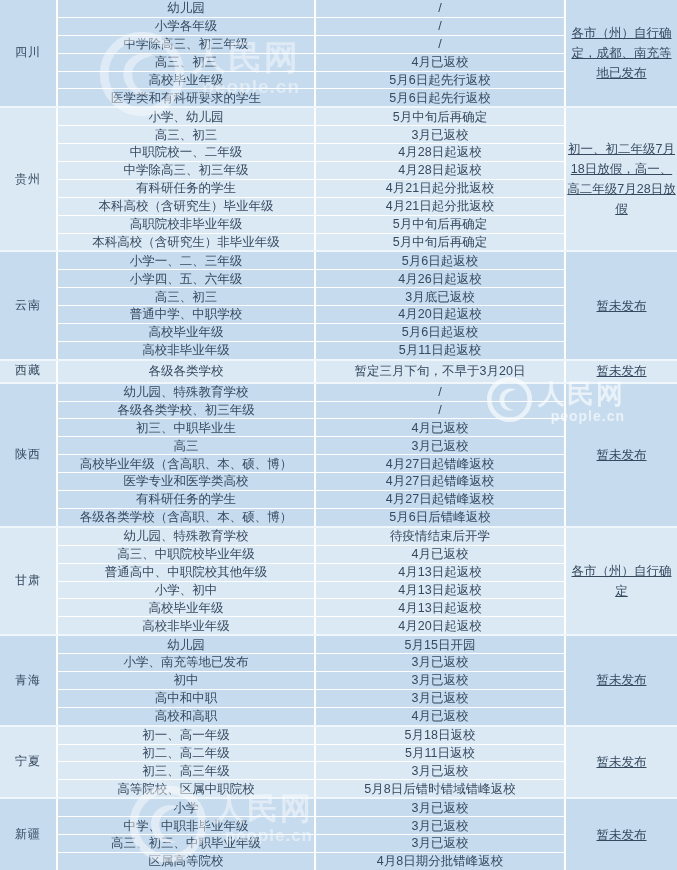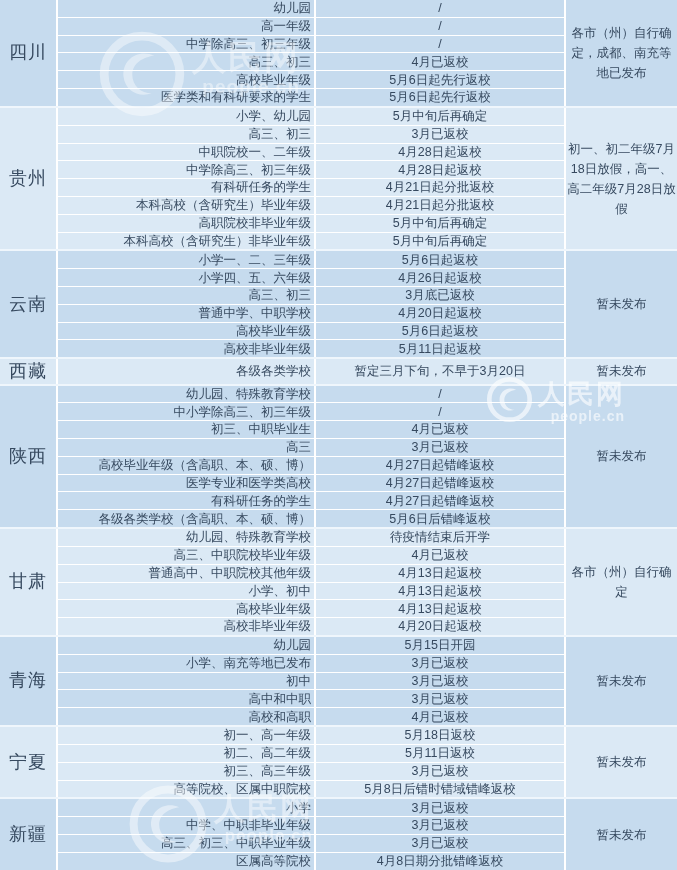--- a/index.html
+++ b/index.html
@@ -30,27 +30,27 @@
     text-align: center;
     vertical-align: middle;
     padding: 0 3px;
     border-bottom: 1px solid var(--rowline, rgba(255,255,255,0.5));
     overflow: hidden;
   }
   td.dark  { background: var(--dark, #c6dbee); }
   td.light { background: var(--light, #dbe9f5); }
 
   td.province {
-    font-size: 18px;
+    font-size: 12px;
     letter-spacing: 1px;
     border-right: 2px solid var(--vline, rgba(255,255,255,0.85));
   }
-  td.group { border-right: 2px solid var(--vline, rgba(255,255,255,0.85)); text-align: right; }
+  td.group { border-right: 2px solid var(--vline, rgba(255,255,255,0.85)); }
   td.date  { border-right: 2px solid var(--vline, rgba(255,255,255,0.85)); }
-  td.note  { line-height: 1.6; padding: 0 0; }
+  td.note  { line-height: 1.6; padding: 0 0; text-decoration: underline; }
 
   tr.sec-end > td, td.sec-end { border-bottom: 2px solid var(--secline, #eff6fc); }
   tr.no-b > td, td.no-b { border-bottom: none; }
 
   
   .wm {
     position: absolute;
     display: flex;
     align-items: flex-start;
     pointer-events: none;
@@ -93,21 +93,21 @@
       <col class="c-note">
     </colgroup>
     <tbody>
         <tr>
           <td class="province dark sec-end" rowspan="6">四川</td>
           <td class="group dark">幼儿园</td>
           <td class="date dark">/</td>
           <td class="note dark sec-end" rowspan="6">各市（州）自行确定，成都、南充等地已发布</td>
         </tr>
         <tr>
-          <td class="group dark">高一年级</td>
+          <td class="group dark">小学各年级</td>
           <td class="date dark">/</td>
         </tr>
         <tr>
           <td class="group dark">中学除高三、初三年级</td>
           <td class="date dark">/</td>
         </tr>
         <tr>
           <td class="group dark">高三、初三</td>
           <td class="date dark">4月已返校</td>
         </tr>
@@ -185,21 +185,21 @@
           <td class="date light">暂定三月下旬，不早于3月20日</td>
           <td class="note light">暂未发布</td>
         </tr>
         <tr>
           <td class="province dark sec-end" rowspan="8">陕西</td>
           <td class="group dark">幼儿园、特殊教育学校</td>
           <td class="date dark">/</td>
           <td class="note dark sec-end" rowspan="8">暂未发布</td>
         </tr>
         <tr>
-          <td class="group dark">中小学除高三、初三年级</td>
+          <td class="group dark">各级各类学校、初三年级</td>
           <td class="date dark">/</td>
         </tr>
         <tr>
           <td class="group dark">初三、中职毕业生</td>
           <td class="date dark">4月已返校</td>
         </tr>
         <tr>
           <td class="group dark">高三</td>
           <td class="date dark">3月已返校</td>
         </tr>

